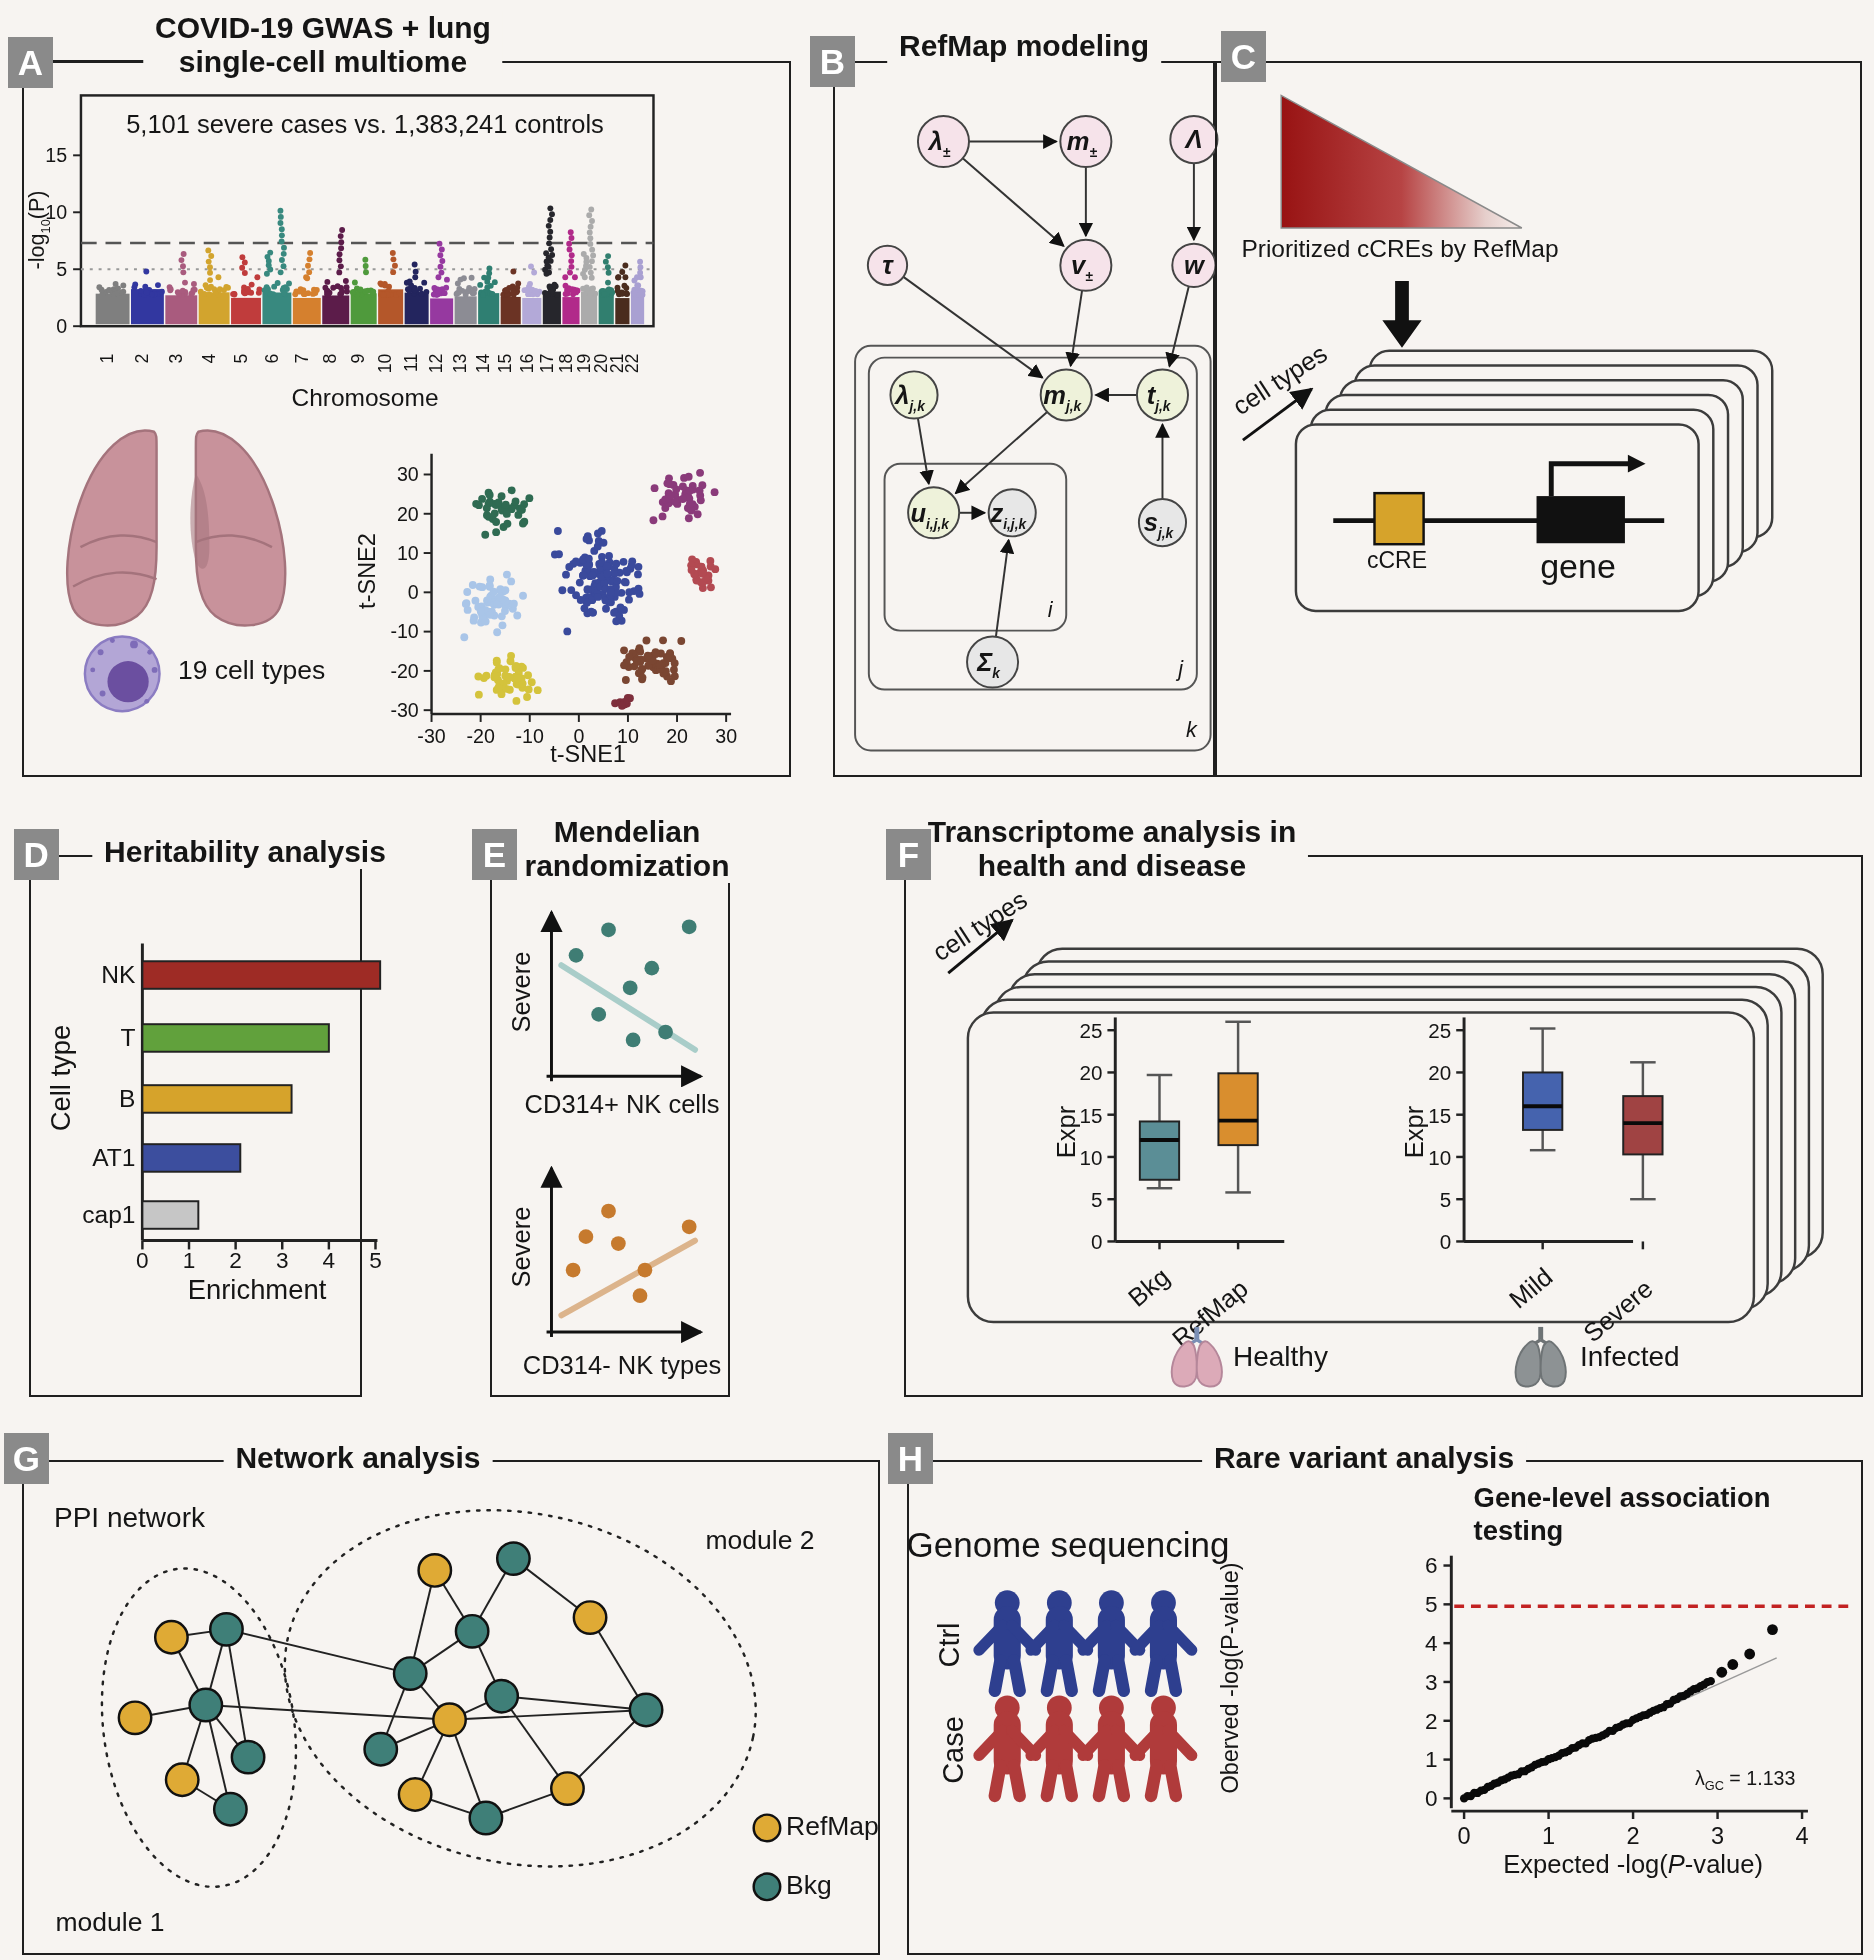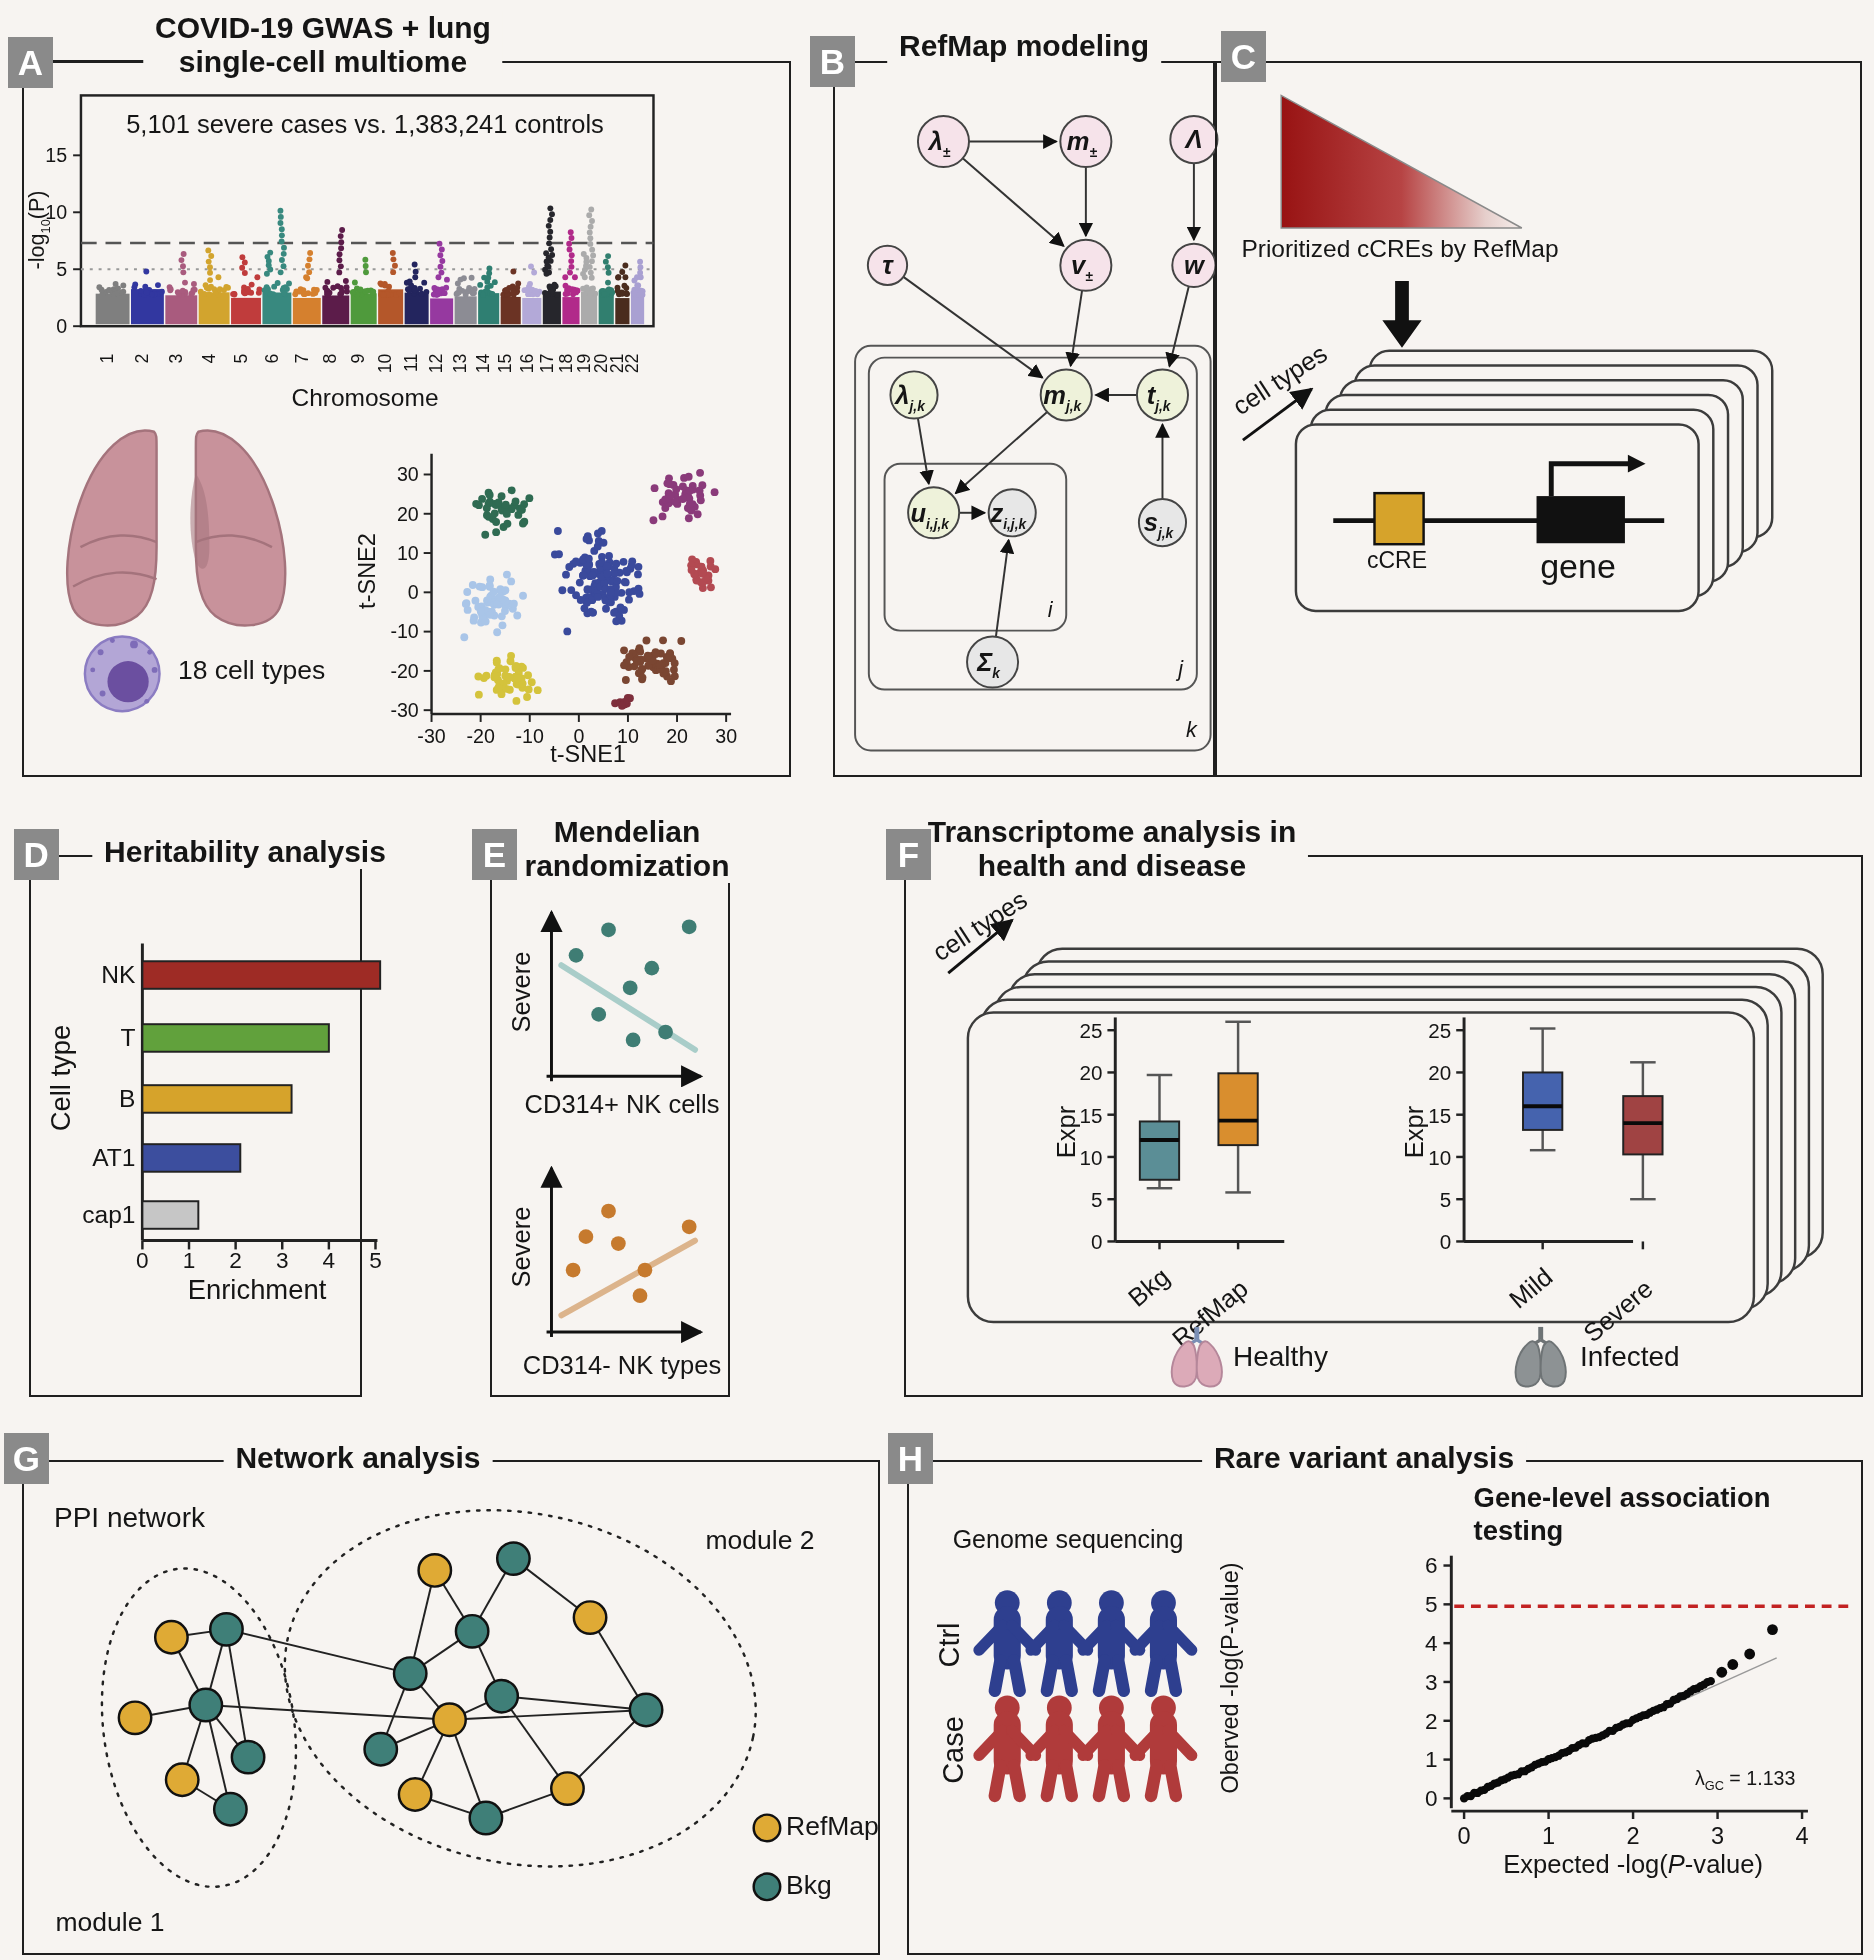--- a/index.html
+++ b/index.html
@@ -1549,21 +1549,21 @@
   </div>
   <div class="ptitle" style="left:1112px;top:815px">
     <div>Transcriptome analysis in</div>
     <div>health and disease</div>
   </div>
   <div class="ptitle" style="left:358px;top:1441px">Network analysis</div>
   <div class="ptitle" style="left:1364px;top:1441px">Rare variant analysis</div>
 
   <div class="cap ctr" style="left:365px;top:110px;font-size:25.5px">5,101 severe cases vs. 1,383,241 controls</div>
   <div class="cap ctr" style="left:365px;top:384px;font-size:24.5px">Chromosome</div>
-  <div class="cap" style="left:178px;top:655px;font-size:26.5px">18 cell types</div>
+  <div class="cap" style="left:178px;top:655px;font-size:26.5px">19 cell types</div>
   <div class="cap ctr" style="left:588px;top:741px;font-size:23.5px">t-SNE1</div>
   <div class="vlab" style="left:367px;top:571px;font-size:23.5px">t-SNE2</div>
 
   <div class="cap ctr" style="left:1400px;top:235px;font-size:24.5px">Prioritized cCREs by RefMap</div>
   <div class="rlab" style="left:1280px;top:380px;font-size:25.5px">cell types</div>
   <div class="cap ctr" style="left:1397px;top:547px;font-size:23px">cCRE</div>
   <div class="cap ctr" style="left:1578px;top:547px;font-size:34px">gene</div>
 
   <div class="cap ctr" style="left:257px;top:1274px;font-size:27.4px">Enrichment</div>
   <div class="vlab" style="left:61px;top:1078px;font-size:27.4px">Cell type</div>
@@ -1578,21 +1578,21 @@
   <div class="vlab" style="left:1414px;top:1132px;font-size:25.5px">Expr</div>
   <div class="cap" style="left:1233px;top:1341px;font-size:28px">Healthy</div>
   <div class="cap" style="left:1580px;top:1341px;font-size:28px">Infected</div>
 
   <div class="cap" style="left:54px;top:1502px;font-size:28px">PPI network</div>
   <div class="cap ctr" style="left:110px;top:1907px;font-size:26.5px">module 1</div>
   <div class="cap ctr" style="left:760px;top:1525px;font-size:26.5px">module 2</div>
   <div class="cap" style="left:786px;top:1811px;font-size:26.5px">RefMap</div>
   <div class="cap" style="left:786px;top:1870px;font-size:26.5px">Bkg</div>
 
-  <div class="cap ctr" style="left:1068px;top:1525px;font-size:25px">Genome sequencing</div>
+  <div class="cap ctr" style="left:1068px;top:1525px;font-size:35px">Genome sequencing</div>
   <div class="vlab" style="left:949px;top:1645px;font-size:29px">Ctrl</div>
   <div class="vlab" style="left:953px;top:1750px;font-size:29px">Case</div>
   <div class="cap ctr" style="left:1622px;top:1482px;font-size:27.4px;font-weight:700;line-height:1.2">
     <div>Gene-level association</div>
     <div>testing</div>
   </div>
   <div class="vlab" style="left:1230px;top:1678px;font-size:23.5px">Oberved -log(P-value)</div>
 </div>
 
 

